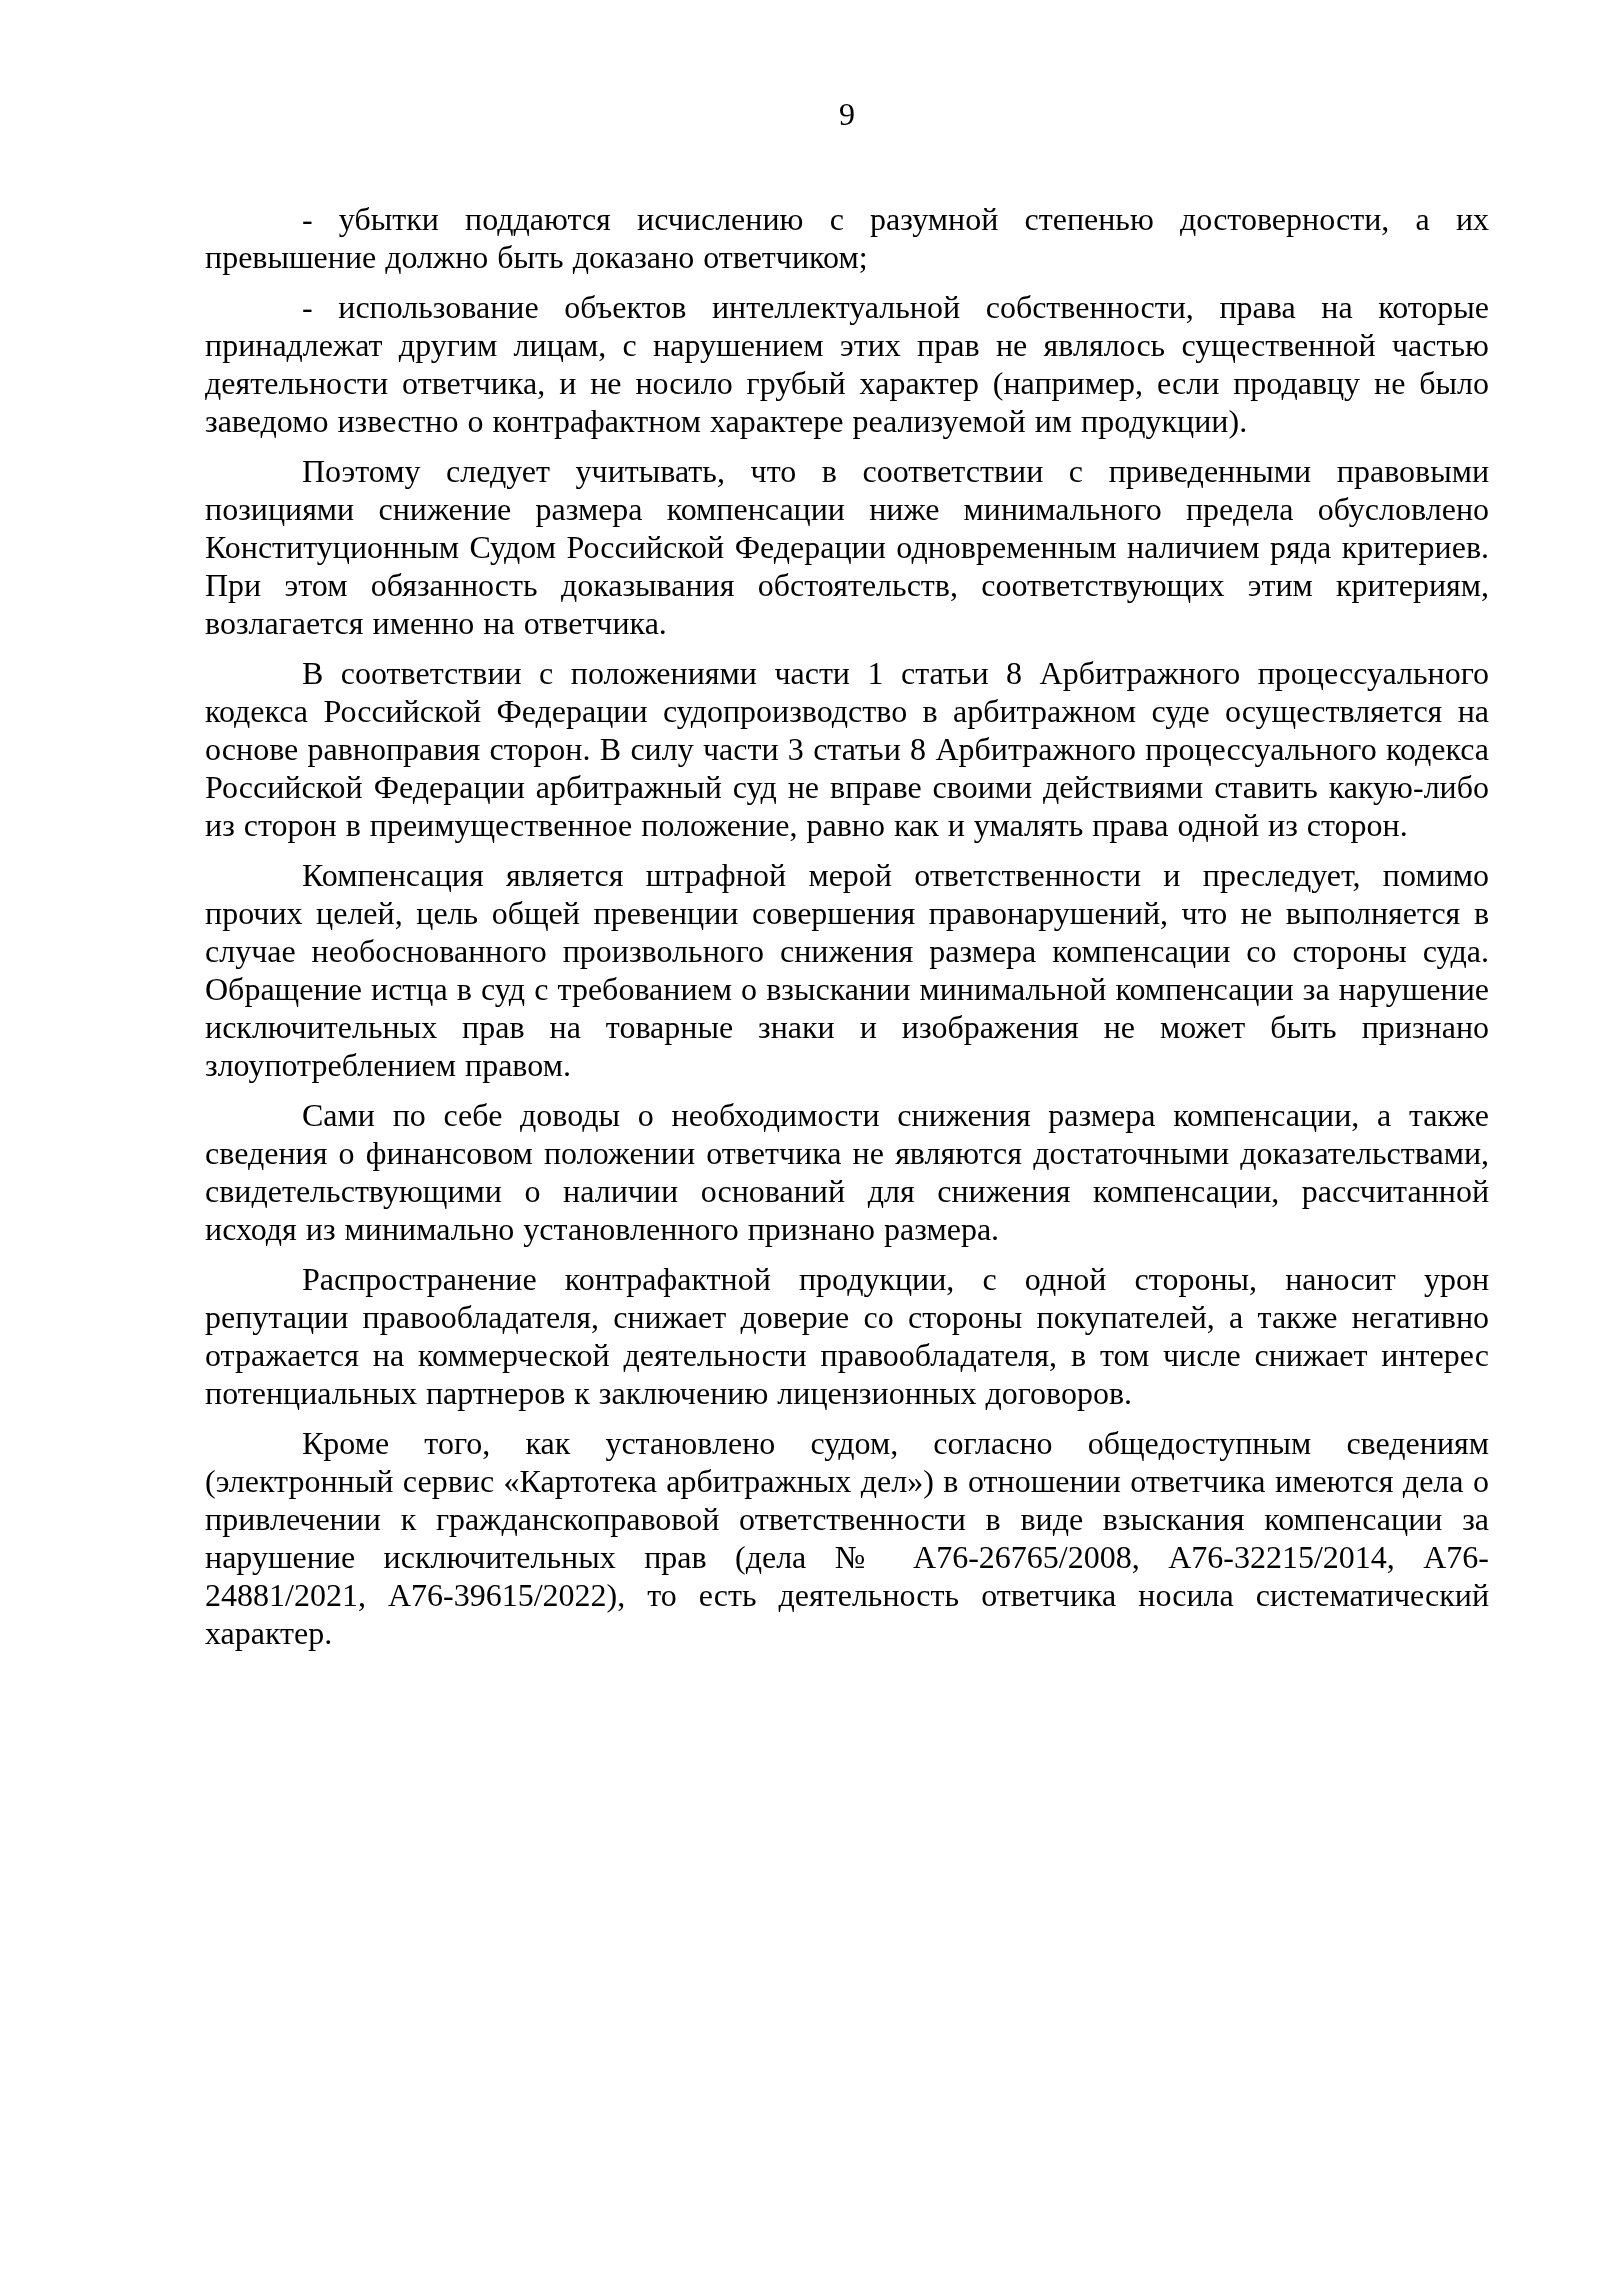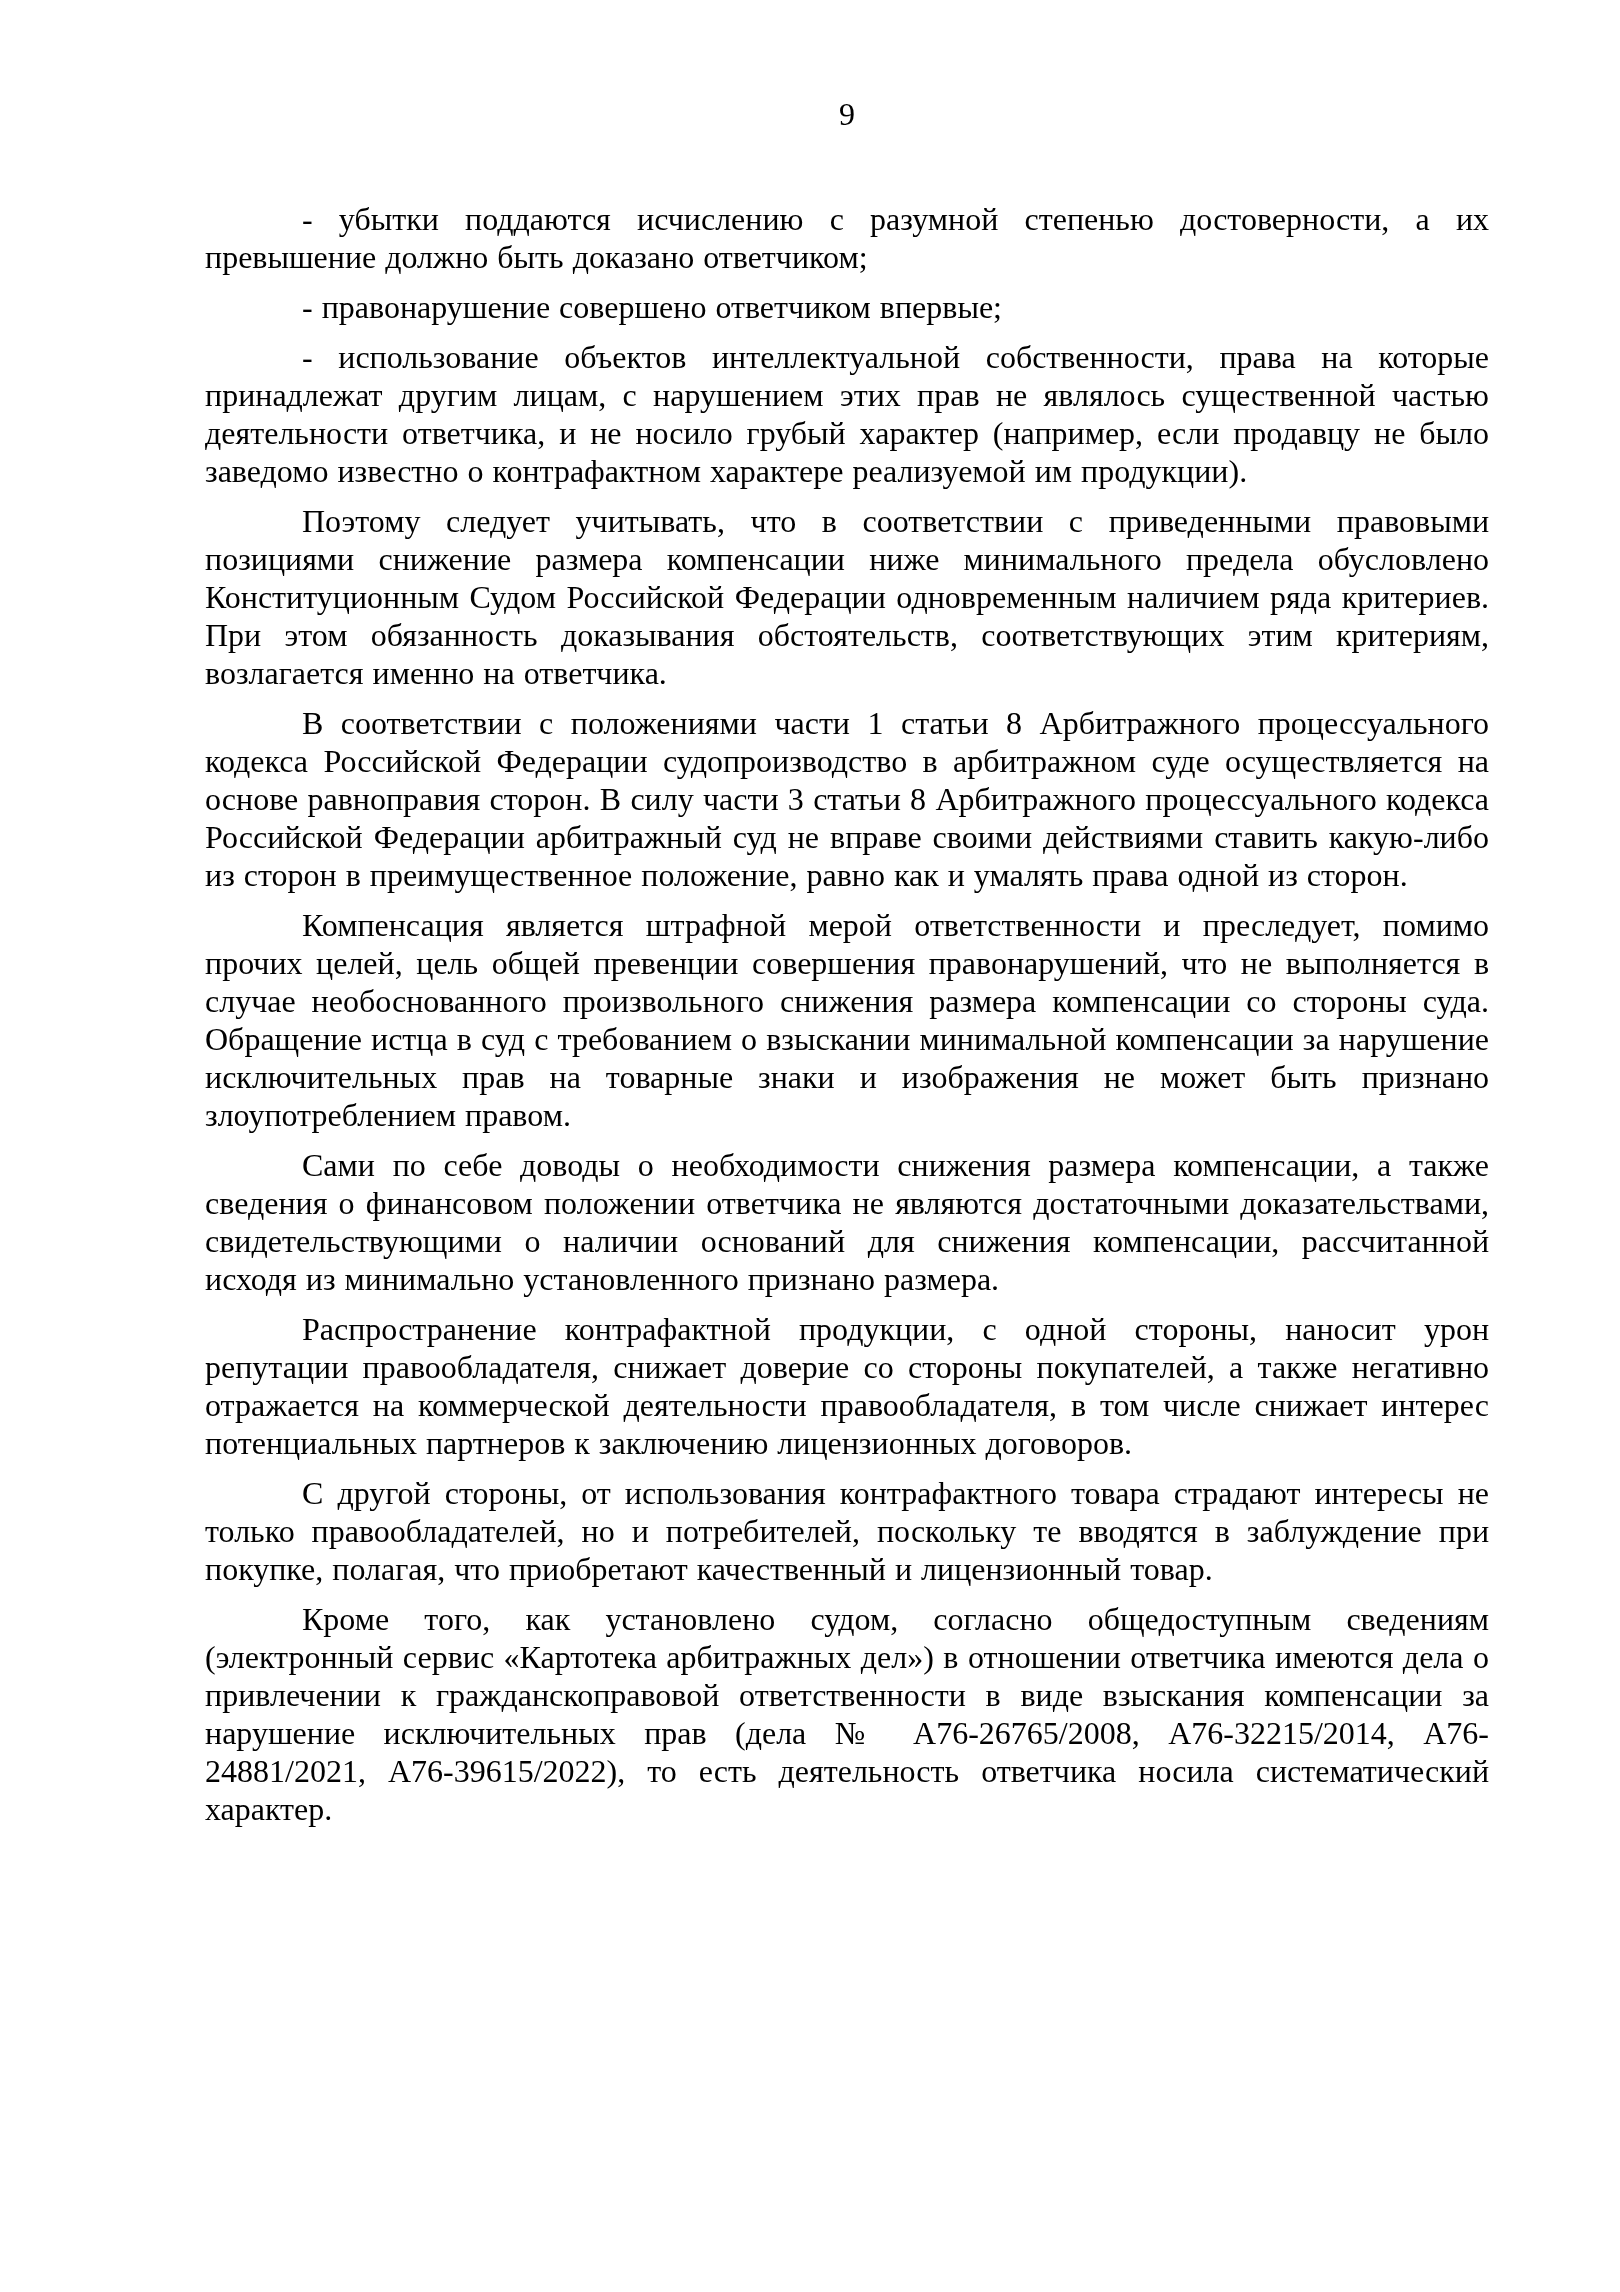--- a/index.html
+++ b/index.html
@@ -36,24 +36,22 @@
     word-spacing: 1px;
   }
 </style>
 </head>
 <body>
 
 <div class="page" style="background: rgb(255, 255, 255); color: rgb(0, 0, 0);">
   <div class="page-number">9</div>
   <div class="doc-body" id="doc-body">
       <p>- убытки поддаются исчислению с разумной степенью достоверности, а их превышение должно быть доказано ответчиком;</p>
-      <p>- правонарушение совершено ответчиком впервые;</p>
       <p>- использование объектов интеллектуальной собственности, права на которые принадлежат другим лицам, с нарушением этих прав не являлось существенной частью деятельности ответчика, и не носило грубый характер (например, если продавцу не было заведомо известно о контрафактном характере реализуемой им продукции).</p>
       <p>Поэтому следует учитывать, что в соответствии с приведенными правовыми позициями снижение размера компенсации ниже минимального предела обусловлено Конституционным Судом Российской Федерации одновременным наличием ряда критериев. При этом обязанность доказывания обстоятельств, соответствующих этим критериям, возлагается именно на ответчика.</p>
       <p>В соответствии с положениями части 1 статьи 8 Арбитражного процессуального кодекса Российской Федерации судопроизводство в арбитражном суде осуществляется на основе равноправия сторон. В силу части 3 статьи 8 Арбитражного процессуального кодекса Российской Федерации арбитражный суд не вправе своими действиями ставить какую-либо из сторон в преимущественное положение, равно как и умалять права одной из сторон.</p>
       <p>Компенсация является штрафной мерой ответственности и преследует, помимо прочих целей, цель общей превенции совершения правонарушений, что не выполняется в случае необоснованного произвольного снижения размера компенсации со стороны суда. Обращение истца в суд с требованием о взыскании минимальной компенсации за нарушение исключительных прав на товарные знаки и изображения не может быть признано злоупотреблением правом.</p>
       <p>Сами по себе доводы о необходимости снижения размера компенсации, а также сведения о финансовом положении ответчика не являются достаточными доказательствами, свидетельствующими о наличии оснований для снижения компенсации, рассчитанной исходя из минимально установленного признано размера.</p>
       <p>Распространение контрафактной продукции, с одной стороны, наносит урон репутации правообладателя, снижает доверие со стороны покупателей, а также негативно отражается на коммерческой деятельности правообладателя, в том числе снижает интерес потенциальных партнеров к заключению лицензионных договоров.</p>
-      <p>С другой стороны, от использования контрафактного товара страдают интересы не только правообладателей, но и потребителей, поскольку те вводятся в заблуждение при покупке, полагая, что приобретают качественный и лицензионный товар.</p>
       <p>Кроме того, как установлено судом, согласно общедоступным сведениям (электронный сервис «Картотека арбитражных дел») в отношении ответчика имеются дела о привлечении к гражданскоправовой ответственности в виде взыскания компенсации за нарушение исключительных прав (дела № А76-26765/2008, А76-32215/2014, А76-24881/2021, А76-39615/2022), то есть деятельность ответчика носила систематический характер.</p>
     </div>
 </div>
 
 
 </body></html>

